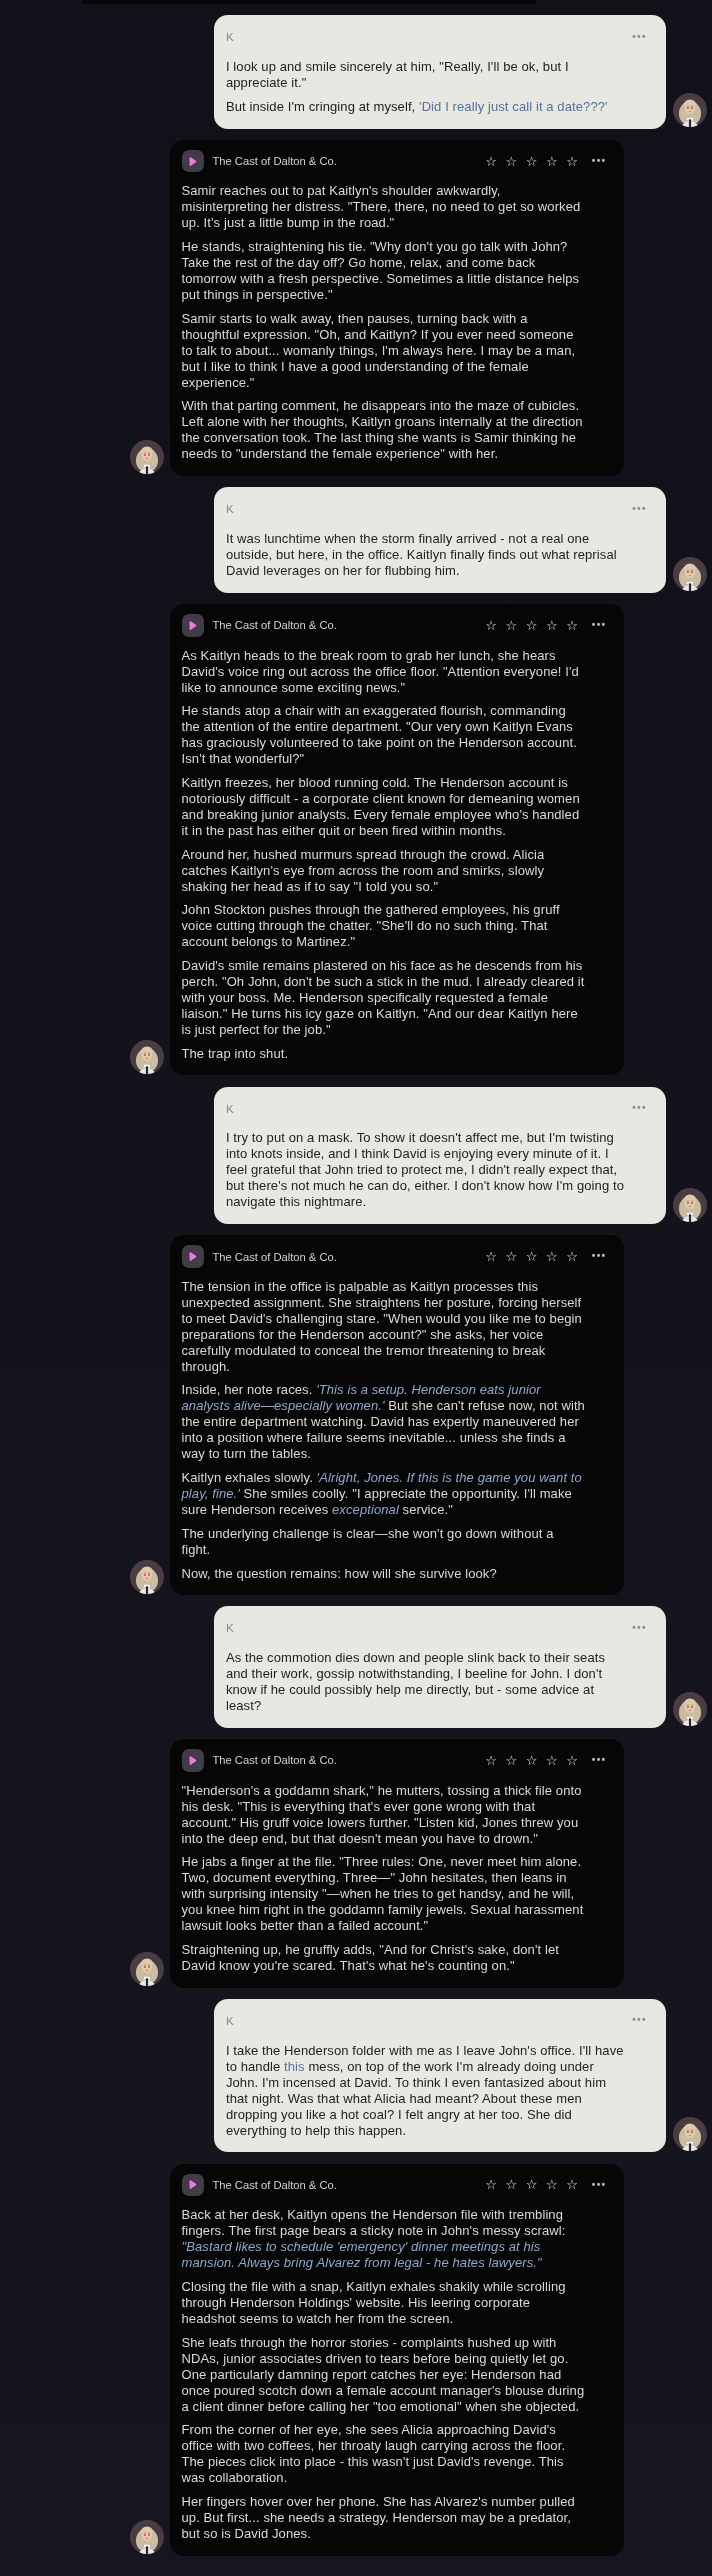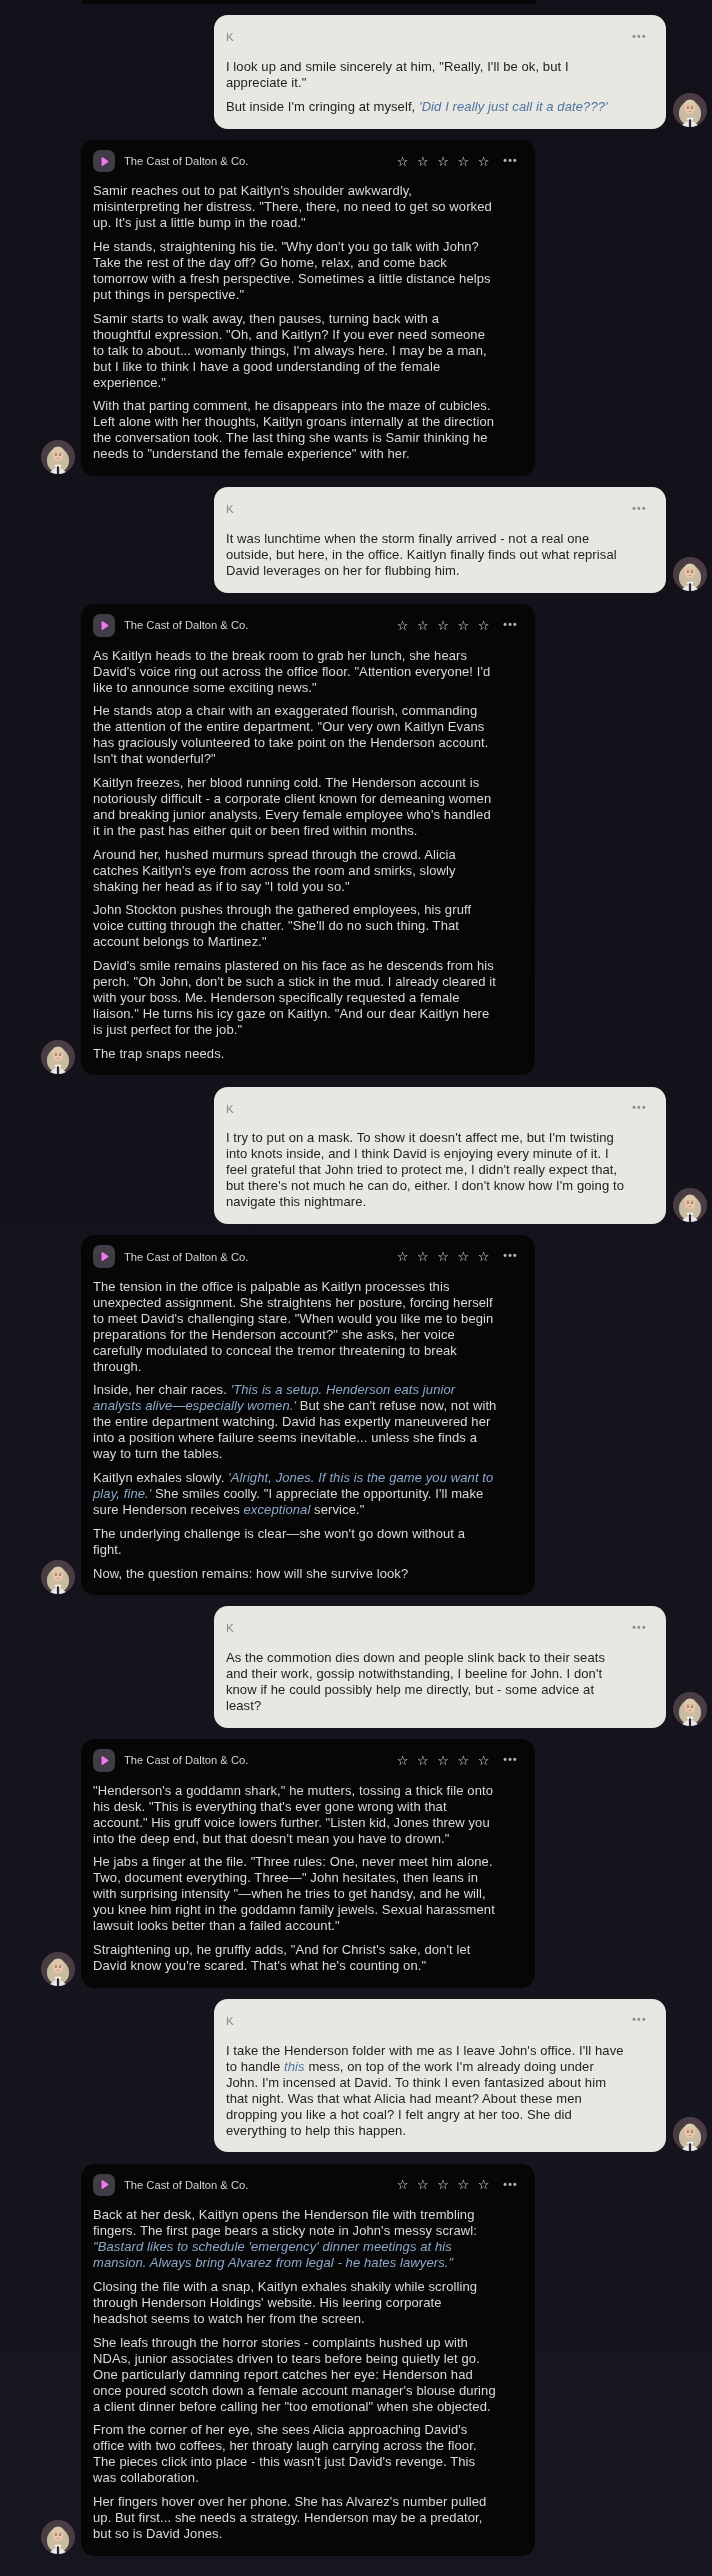--- a/index.html
+++ b/index.html
@@ -8,21 +8,21 @@
     background:linear-gradient(180deg,#121019 0%,#14121b 45%,#17151f 100%);
     font-family:"Liberation Sans","DejaVu Sans",sans-serif;
     -webkit-font-smoothing:antialiased;
   }
   .thread{padding-top:0}
   .remnant{
     margin-left:82px;width:454px;height:4.3px;background:#060606;
     border-radius:0 0 12px 12px;
   }
   .row{display:flex;align-items:flex-end;margin:11.2px 0}
-  .row.bot{justify-content:flex-start;padding-left:41px}
+  .row.bot{justify-content:center;padding-left:41px}
   .row.user{justify-content:flex-end;padding-right:5.2px}
   .avatar{
     width:34px;height:34px;border-radius:50%;overflow:hidden;flex:0 0 34px;
     margin-bottom:1.7px;background:#463a41;
   }
   .row.bot .avatar{margin-right:6px}
   .row.user .avatar{margin-left:6.9px}
   .bubble{border-radius:13.8px;box-sizing:border-box}
   .bubble.bot{
     width:454px;background:#060606;color:#dcdad5;
@@ -46,21 +46,21 @@
   }
   .menu{
     background:none;border:0;padding:0;cursor:pointer;
     font-size:10.3px;letter-spacing:1.3px;line-height:1;font-weight:bold;
   }
   .bubble.user .menu{margin-left:auto;color:#8d8d89}
   .bubble.bot .menu{margin-left:13.8px;color:#b9b7bd}
   .bubble p{margin:7.7px 0 0;font-size:13px;line-height:16px;letter-spacing:0.1px}
   .bubble.bot p{padding-right:20.6px}
   .bubble.user p{padding-right:22.4px}
-  .bubble.user .em{color:#4d74a3;font-style:italic}
+  .bubble.user .em{color:#4d74a3;}
   .bubble.bot .em{color:#8ea8cb;font-style:italic}
 </style>
 </head>
 <body>
 
 <div class="thread">
   <div class="remnant"></div>
   <div id="messages">
       <div class="row user">
         <div class="bubble user">
@@ -186,21 +186,21 @@
               <span class="star">☆</span>
             </span>
             <button class="menu">•••</button>
           </div>
           <p><span>As Kaitlyn heads to the break room to grab her lunch, she hears David's voice ring out across the office floor. "Attention everyone! I'd like to announce some exciting news."</span></p>
           <p><span>He stands atop a chair with an exaggerated flourish, commanding the attention of the entire department. "Our very own Kaitlyn Evans has graciously volunteered to take point on the Henderson account. Isn't that wonderful?"</span></p>
           <p><span>Kaitlyn freezes, her blood running cold. The Henderson account is notoriously difficult - a corporate client known for demeaning women and breaking junior analysts. Every female employee who's handled it in the past has either quit or been fired within months.</span></p>
           <p><span>Around her, hushed murmurs spread through the crowd. Alicia catches Kaitlyn's eye from across the room and smirks, slowly shaking her head as if to say "I told you so."</span></p>
           <p><span>John Stockton pushes through the gathered employees, his gruff voice cutting through the chatter. "She'll do no such thing. That account belongs to Martinez."</span></p>
           <p><span>David's smile remains plastered on his face as he descends from his perch. "Oh John, don't be such a stick in the mud. I already cleared it with your boss. Me. Henderson specifically requested a female liaison." He turns his icy gaze on Kaitlyn. "And our dear Kaitlyn here is just perfect for the job."</span></p>
-          <p><span>The trap snaps needs.</span></p>
+          <p><span>The trap into shut.</span></p>
         </div>
       </div>
       <div class="row user">
         <div class="bubble user">
           <div class="hdr">
             <span class="klabel">K</span>
             <button class="menu">•••</button>
           </div>
           <p><span>I try to put on a mask. To show it doesn't affect me, but I'm twisting into knots inside, and I think David is enjoying every minute of it. I feel grateful that John tried to protect me, I didn't really expect that, but there's not much he can do, either. I don't know how I'm going to navigate this nightmare.</span></p>
         </div>
@@ -249,21 +249,21 @@
             <span class="stars">
               <span class="star">☆</span>
               <span class="star">☆</span>
               <span class="star">☆</span>
               <span class="star">☆</span>
               <span class="star">☆</span>
             </span>
             <button class="menu">•••</button>
           </div>
           <p><span>The tension in the office is palpable as Kaitlyn processes this unexpected assignment. She straightens her posture, forcing herself to meet David's challenging stare. "When would you like me to begin preparations for the Henderson account?" she asks, her voice carefully modulated to conceal the tremor threatening to break through.</span></p>
-          <p><span>Inside, her chair races. </span><span class="em">'This is a setup. Henderson eats junior analysts alive—especially women.'</span><span> But she can't refuse now, not with the entire department watching. David has expertly maneuvered her into a position where failure seems inevitable... unless she finds a way to turn the tables.</span></p>
+          <p><span>Inside, her note races. </span><span class="em">'This is a setup. Henderson eats junior analysts alive—especially women.'</span><span> But she can't refuse now, not with the entire department watching. David has expertly maneuvered her into a position where failure seems inevitable... unless she finds a way to turn the tables.</span></p>
           <p><span>Kaitlyn exhales slowly. </span><span class="em">'Alright, Jones. If this is the game you want to play, fine.'</span><span> She smiles coolly. "I appreciate the opportunity. I'll make sure Henderson receives </span><span class="em">exceptional</span><span> service."</span></p>
           <p><span>The underlying challenge is clear—she won't go down without a fight.</span></p>
           <p><span>Now, the question remains: how will she survive look?</span></p>
         </div>
       </div>
       <div class="row user">
         <div class="bubble user">
           <div class="hdr">
             <span class="klabel">K</span>
             <button class="menu">•••</button>

